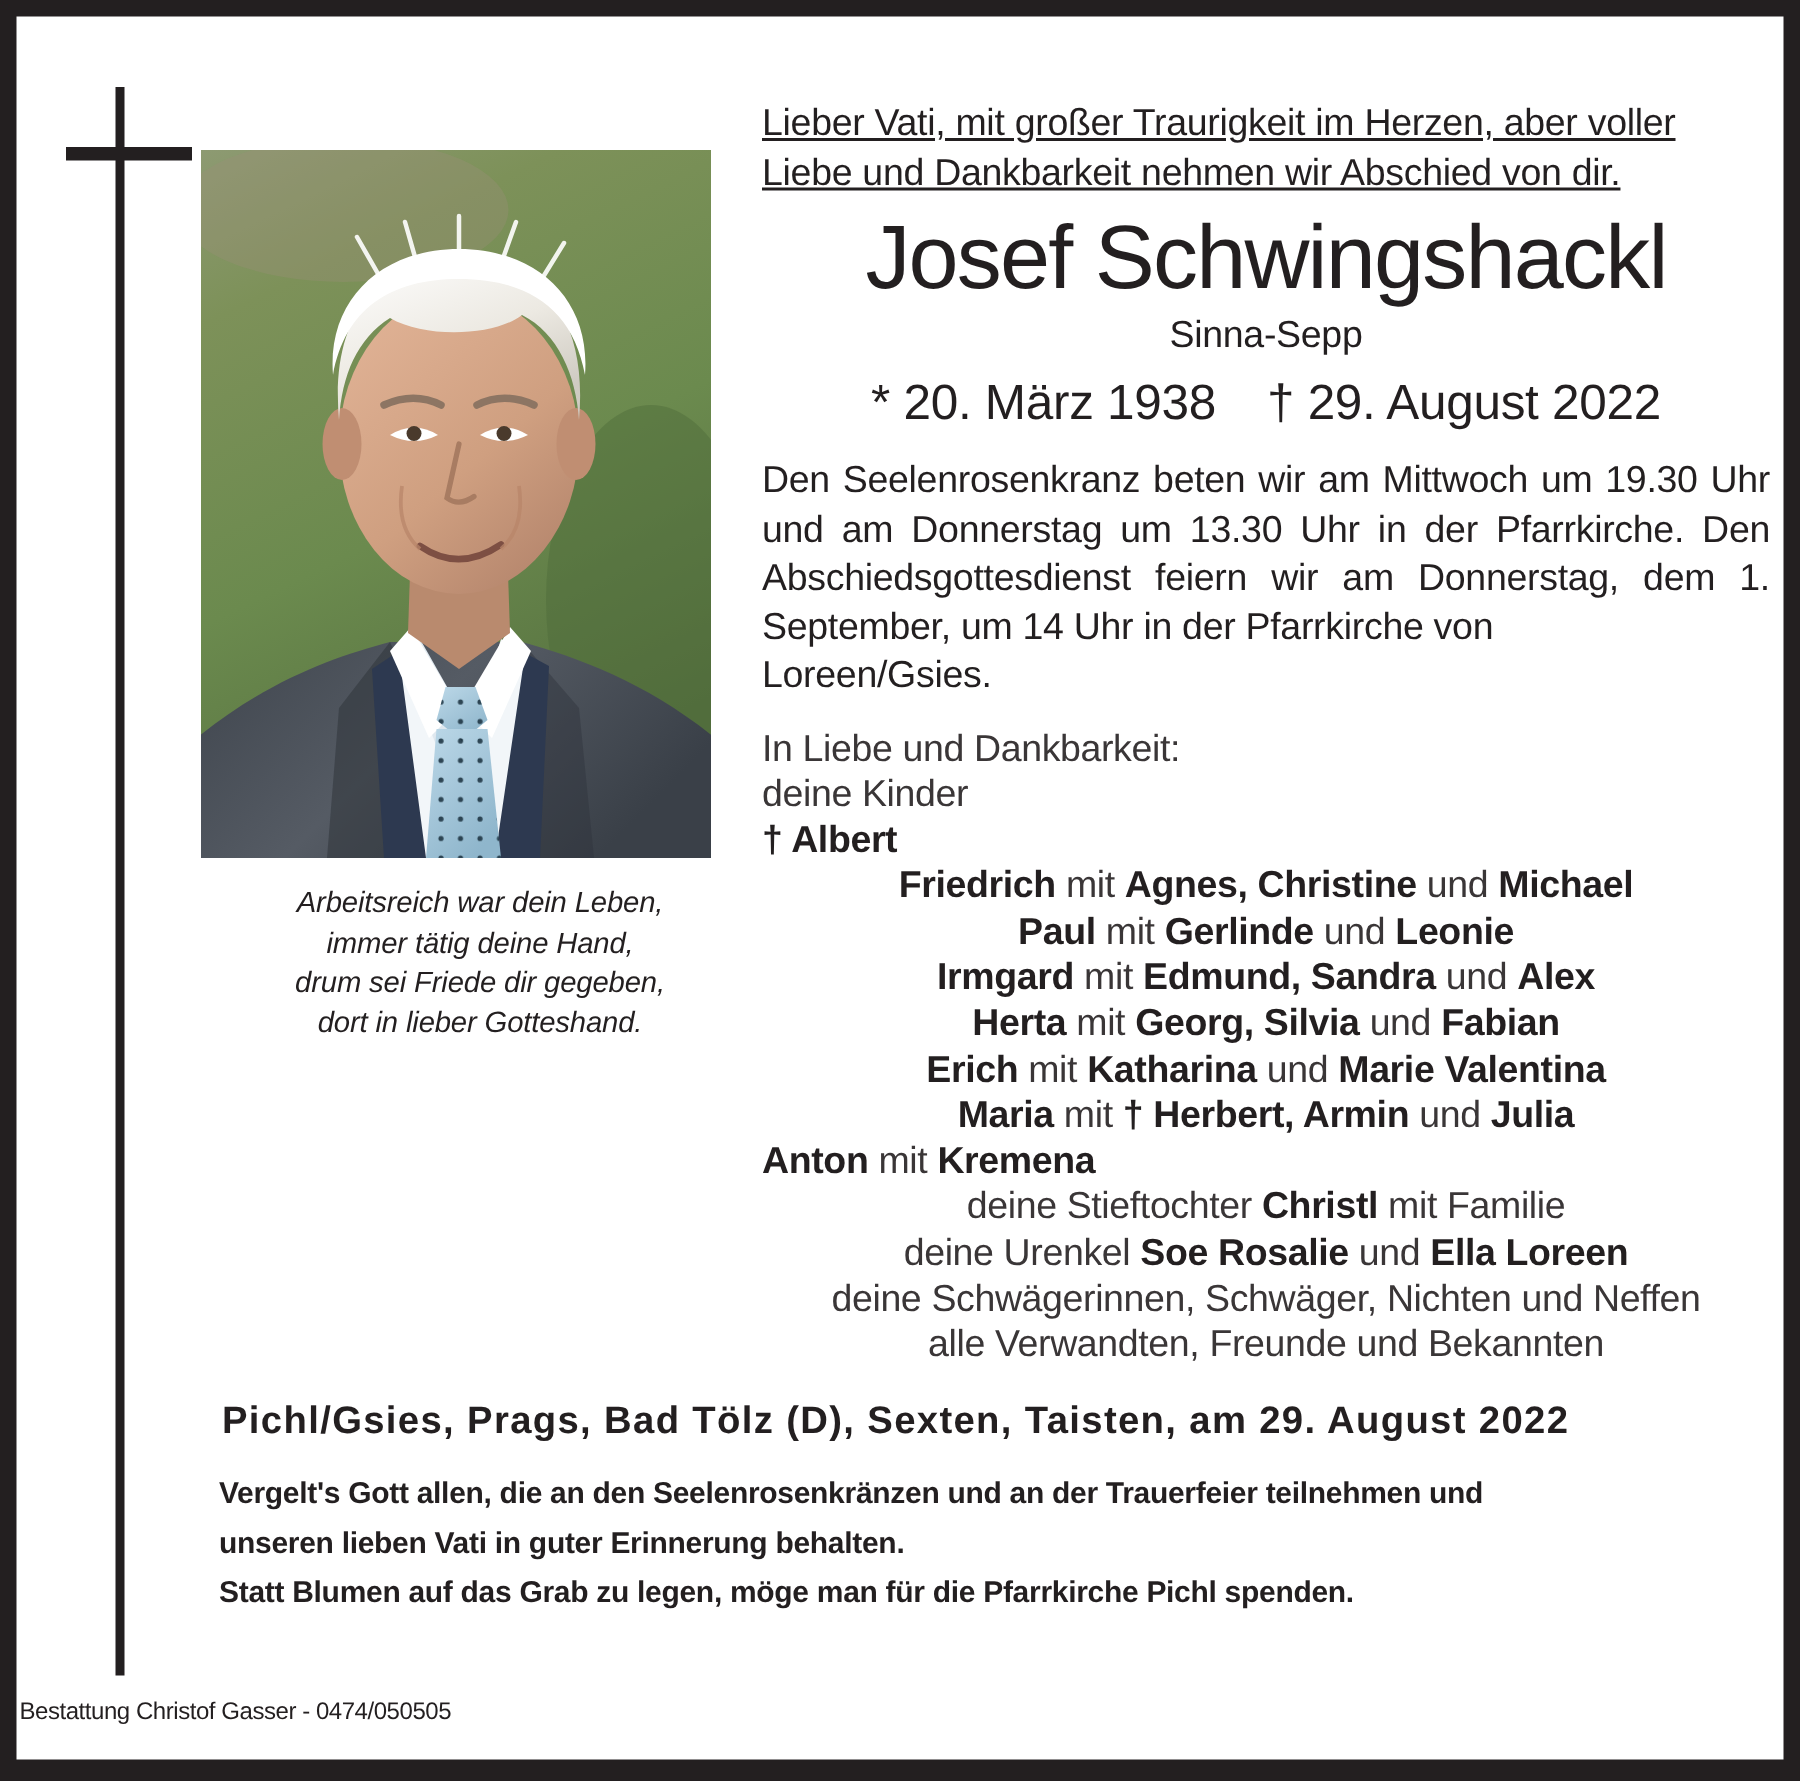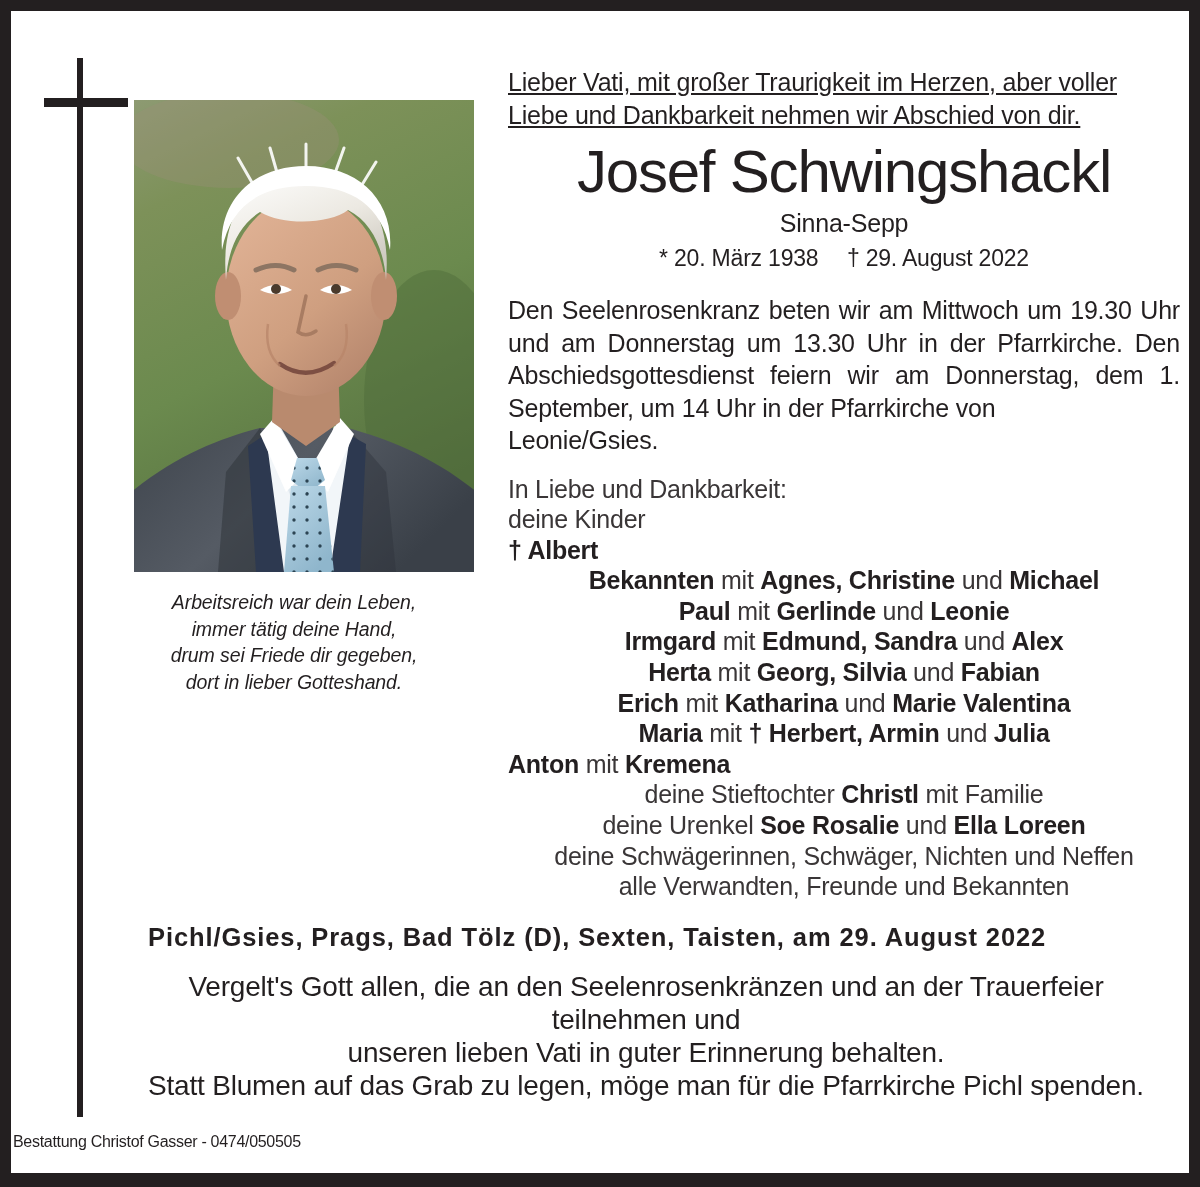--- a/index.html
+++ b/index.html
@@ -56,21 +56,21 @@
     width: 340px;
     height: 472px;
     overflow: hidden;
     background: #6f8a55;
   }
   #photo svg { display: block; width: 340px; height: 472px; }
 
   
   #verse {
     position: absolute;
-    left: 113px;
+    left: 139px;
     top: 578px;
     width: 340px;
     text-align: center;
     font-style: italic;
     font-size: 19.5px;
     line-height: 26.5px;
     color: #231f20;
     letter-spacing: -0.1px;
   }
 
@@ -106,23 +106,23 @@
   #nickname {
     margin-top: 4px;
     text-align: center;
     font-size: 25px;
     line-height: 30px;
     font-weight: 400;
     letter-spacing: -0.2px;
   }
 
   #dates {
-    margin-top: 4px;
+    margin-top: 14px;
     text-align: center;
-    font-size: 23px;
+    font-size: 33px;
     line-height: 32px;
     font-weight: 300;
     letter-spacing: -0.2px;
   }
   #dates .gap { display: inline-block; width: 16px; }
 
   #service {
     margin-top: 20px;
     font-size: 25px;
     line-height: 32.5px;
@@ -155,25 +155,24 @@
     font-weight: 700;
     letter-spacing: 0.9px;
     white-space: nowrap;
   }
 
   
   #closing {
     margin-top: 16px;
     margin-left: -362px;
     width: 1000px;
-    font-size: 28px;
+    font-size: 20px;
     line-height: 33px;
-    font-weight: 400;
-    letter-spacing: -0.2px;
-    text-align: center;
+    font-weight: 700;
+    letter-spacing: -0.2px;
   }
 
   
   #footer {
     position: absolute;
     left: 2px;
     bottom: 22px;
     font-size: 16px;
     font-weight: 400;
     color: #231f20;
@@ -296,29 +295,29 @@
       <div id="dates">
         <span>*</span>
         <span>20. März 1938</span>
         <span class="gap"></span>
         <span>†</span>
         <span>29. August 2022</span>
       </div>
 
       <div id="service">
         <span>Den Seelenrosenkranz beten wir am Mittwoch um 19.30 Uhr und am Donnerstag um 13.30 Uhr in der Pfarrkirche. Den Abschiedsgottesdienst feiern wir am Donnerstag, dem 1. September, um 14 Uhr in der Pfarrkirche von</span>
-        <span class="tail">Leonie/Gsies.</span>
+        <span class="tail">Loreen/Gsies.</span>
       </div>
 
       <div id="family">
         <div class="row lt">In Liebe und Dankbarkeit:</div>
         <div id="family-rows">
             <div class="row"><span class="lt">deine Kinder</span></div>
             <div class="row"><span class="bd">† Albert</span></div>
-            <div class="row c"><span class="bd">Bekannten</span><span class="lt"> mit </span><span class="bd">Agnes, Christine</span><span class="lt"> und </span><span class="bd">Michael</span></div>
+            <div class="row c"><span class="bd">Friedrich</span><span class="lt"> mit </span><span class="bd">Agnes, Christine</span><span class="lt"> und </span><span class="bd">Michael</span></div>
             <div class="row c"><span class="bd">Paul</span><span class="lt"> mit </span><span class="bd">Gerlinde</span><span class="lt"> und </span><span class="bd">Leonie</span></div>
             <div class="row c"><span class="bd">Irmgard</span><span class="lt"> mit </span><span class="bd">Edmund, Sandra</span><span class="lt"> und </span><span class="bd">Alex</span></div>
             <div class="row c"><span class="bd">Herta</span><span class="lt"> mit </span><span class="bd">Georg, Silvia</span><span class="lt"> und </span><span class="bd">Fabian</span></div>
             <div class="row c"><span class="bd">Erich</span><span class="lt"> mit </span><span class="bd">Katharina</span><span class="lt"> und </span><span class="bd">Marie Valentina</span></div>
             <div class="row c"><span class="bd">Maria</span><span class="lt"> mit </span><span class="bd">† Herbert, Armin</span><span class="lt"> und </span><span class="bd">Julia</span></div>
             <div class="row"><span class="bd">Anton</span><span class="lt"> mit </span><span class="bd">Kremena</span></div>
             <div class="row c"><span class="lt">deine Stieftochter </span><span class="bd">Christl</span><span class="lt"> mit Familie</span></div>
             <div class="row c"><span class="lt">deine Urenkel </span><span class="bd">Soe Rosalie</span><span class="lt"> und </span><span class="bd">Ella Loreen</span></div>
             <div class="row c"><span class="lt">deine Schwägerinnen, Schwäger, Nichten und Neffen</span></div>
             <div class="row c"><span class="lt">alle Verwandten, Freunde und Bekannten</span></div>

